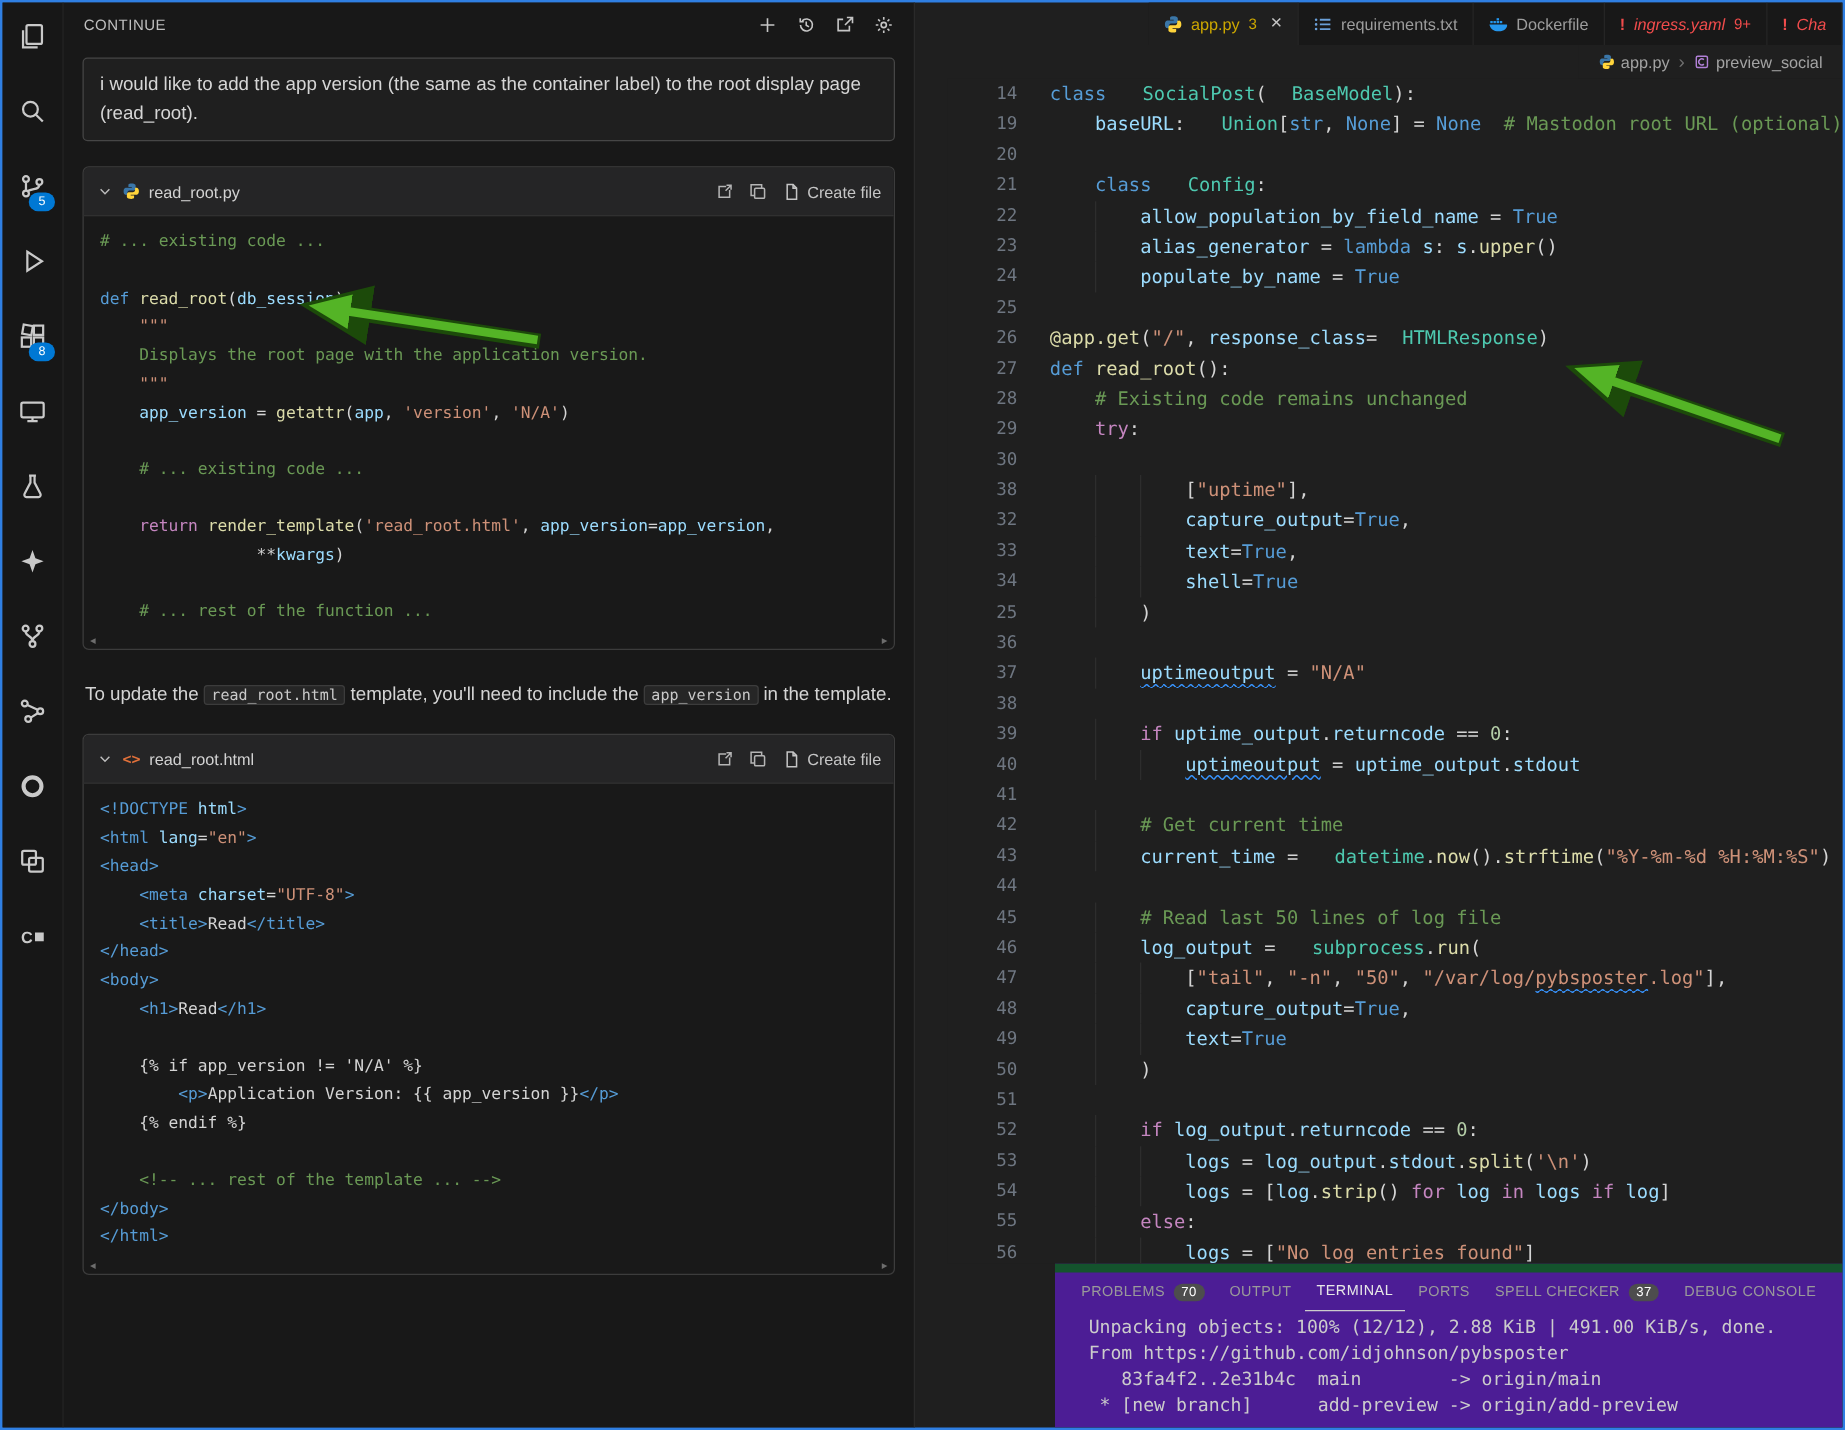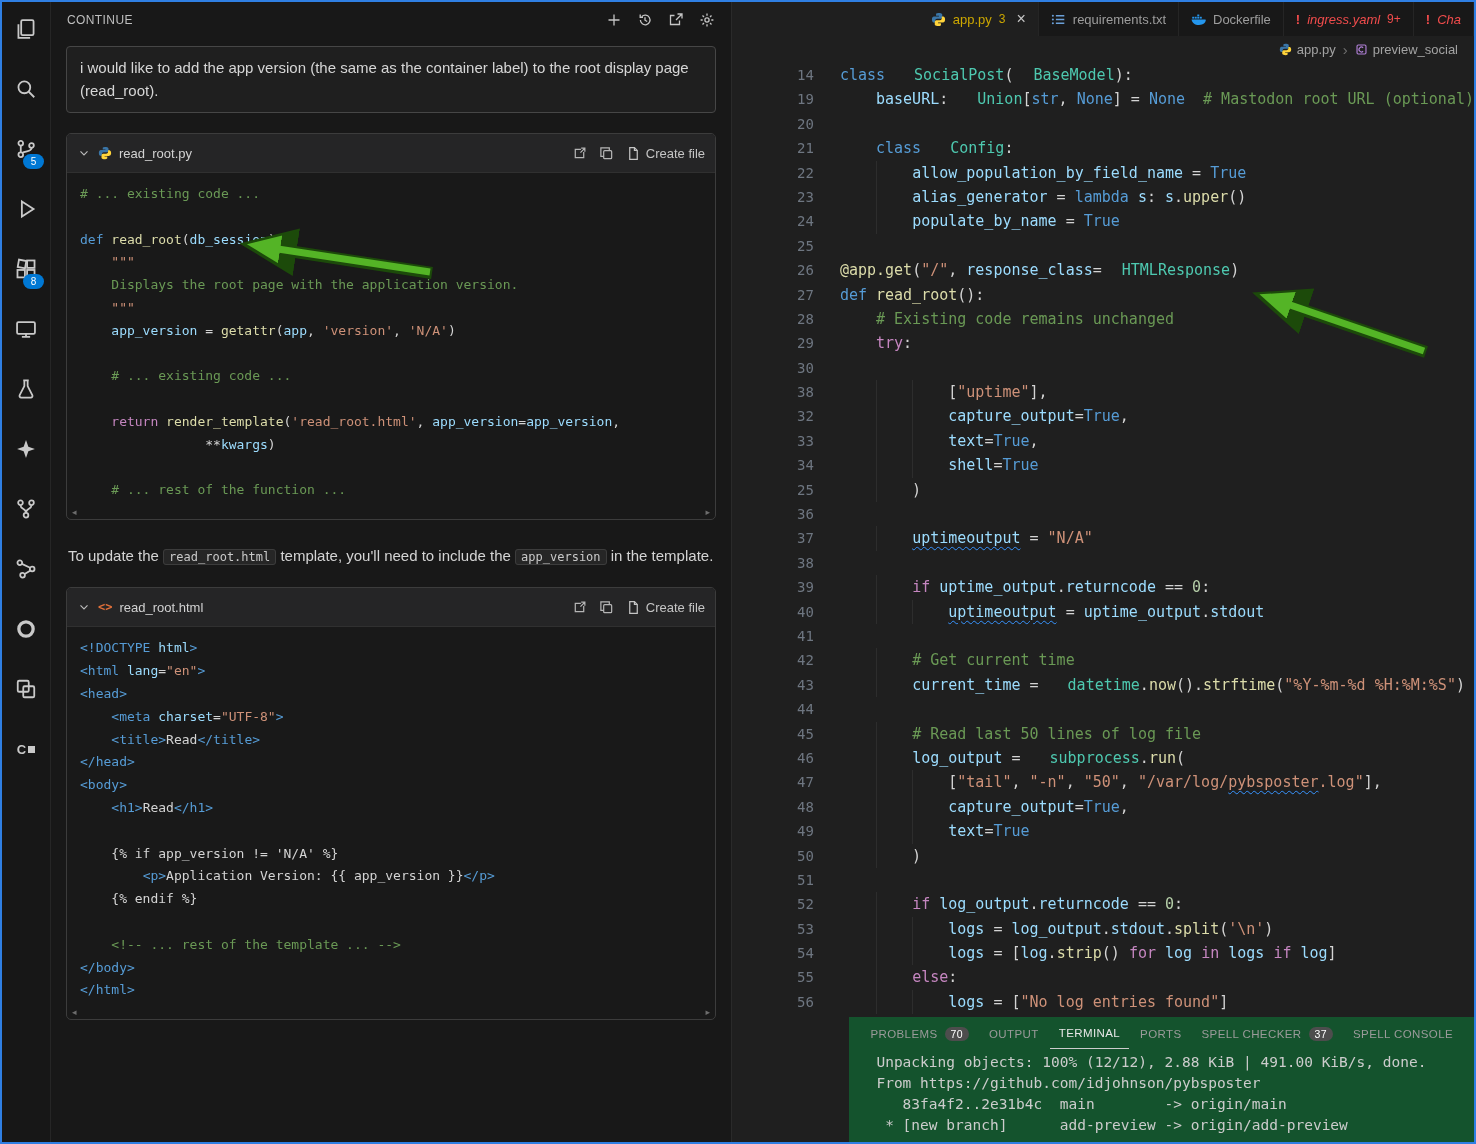--- a/index.html
+++ b/index.html
@@ -69,21 +69,21 @@
   .ln{width:56px;text-align:right;padding-right:26px;color:#6e7681;font-size:14px;flex-shrink:0;}
   .lc{white-space:pre;position:relative;color:#d4d4d4;}
   .guide{position:absolute;top:0;bottom:0;border-left:1px solid #2d2d2d;}
 
   
   .tk-k{color:#c586c0;} .tk-b{color:#569cd6;} .tk-t{color:#4ec9b0;margin-left:20px;} .tk-f{color:#dcdcaa;}
   .tk-v{color:#9cdcfe;} .tk-s{color:#ce9178;} .tk-c{color:#6a9955;} .tk-n{color:#b5cea8;} .tk-p{color:#d4d4d4;}
   .tk-sq{text-decoration:underline wavy #3794ff 1px;text-underline-offset:3px;}
 
   
-  .panel{height:124px;border-top:1px solid #14532d;background:#14532d;flex-shrink:0;display:flex;flex-direction:column;}
+  .panel{height:124px;border-top:7px solid #14532d;background:#4c1d95;flex-shrink:0;display:flex;flex-direction:column;}
   .panel-tabs{height:31px;display:flex;align-items:center;gap:2px;padding:0 12px;flex-shrink:0;}
   .ptab{padding:0 9px;height:100%;display:flex;align-items:center;gap:7px;font-size:11.5px;letter-spacing:.4px;
     color:#9a9a9a;cursor:pointer;box-sizing:border-box;}
   .ptab.active{color:#e7e7e7;border-bottom:1px solid #cccccc;}
   .pbadge{background:#4d4d4d;color:#fff;font-size:10.5px;border-radius:9px;padding:1px 6px;}
   .terminal{font-family:"DejaVu Sans Mono",monospace;font-size:14.5px;line-height:21px;color:#cccccc;
     padding:3px 0 0 27px;white-space:pre;overflow:hidden;}
 
   .arrows{position:absolute;inset:0;z-index:40;pointer-events:none;}
 </style>
@@ -580,21 +580,21 @@
             <span>TERMINAL</span>
           </div>
           <div class="ptab">
             <span>PORTS</span>
           </div>
           <div class="ptab">
             <span>SPELL CHECKER</span>
             <span class="pbadge">37</span>
           </div>
           <div class="ptab">
-            <span>SPELL CONSOLE</span>
+            <span>DEBUG CONSOLE</span>
           </div>
         </div>
       <div class="terminal"><div class="tline">Unpacking objects: 100% (12/12), 2.88 KiB | 491.00 KiB/s, done.</div><div class="tline">From https://github.com/idjohnson/pybsposter</div><div class="tline">   83fa4f2..2e31b4c  main        -&gt; origin/main</div><div class="tline"> * [new branch]      add-preview -&gt; origin/add-preview</div></div>
     </section>
   </main>
 
   <svg class="arrows" width="1476" height="1144">
     <defs>
       <marker id="ahd" markerWidth="6" markerHeight="5" refX="3.4" refY="2" orient="auto">
         <path d="M0 0 L4.8 2 L0 4 Z" fill="#1c4a0a"></path>

